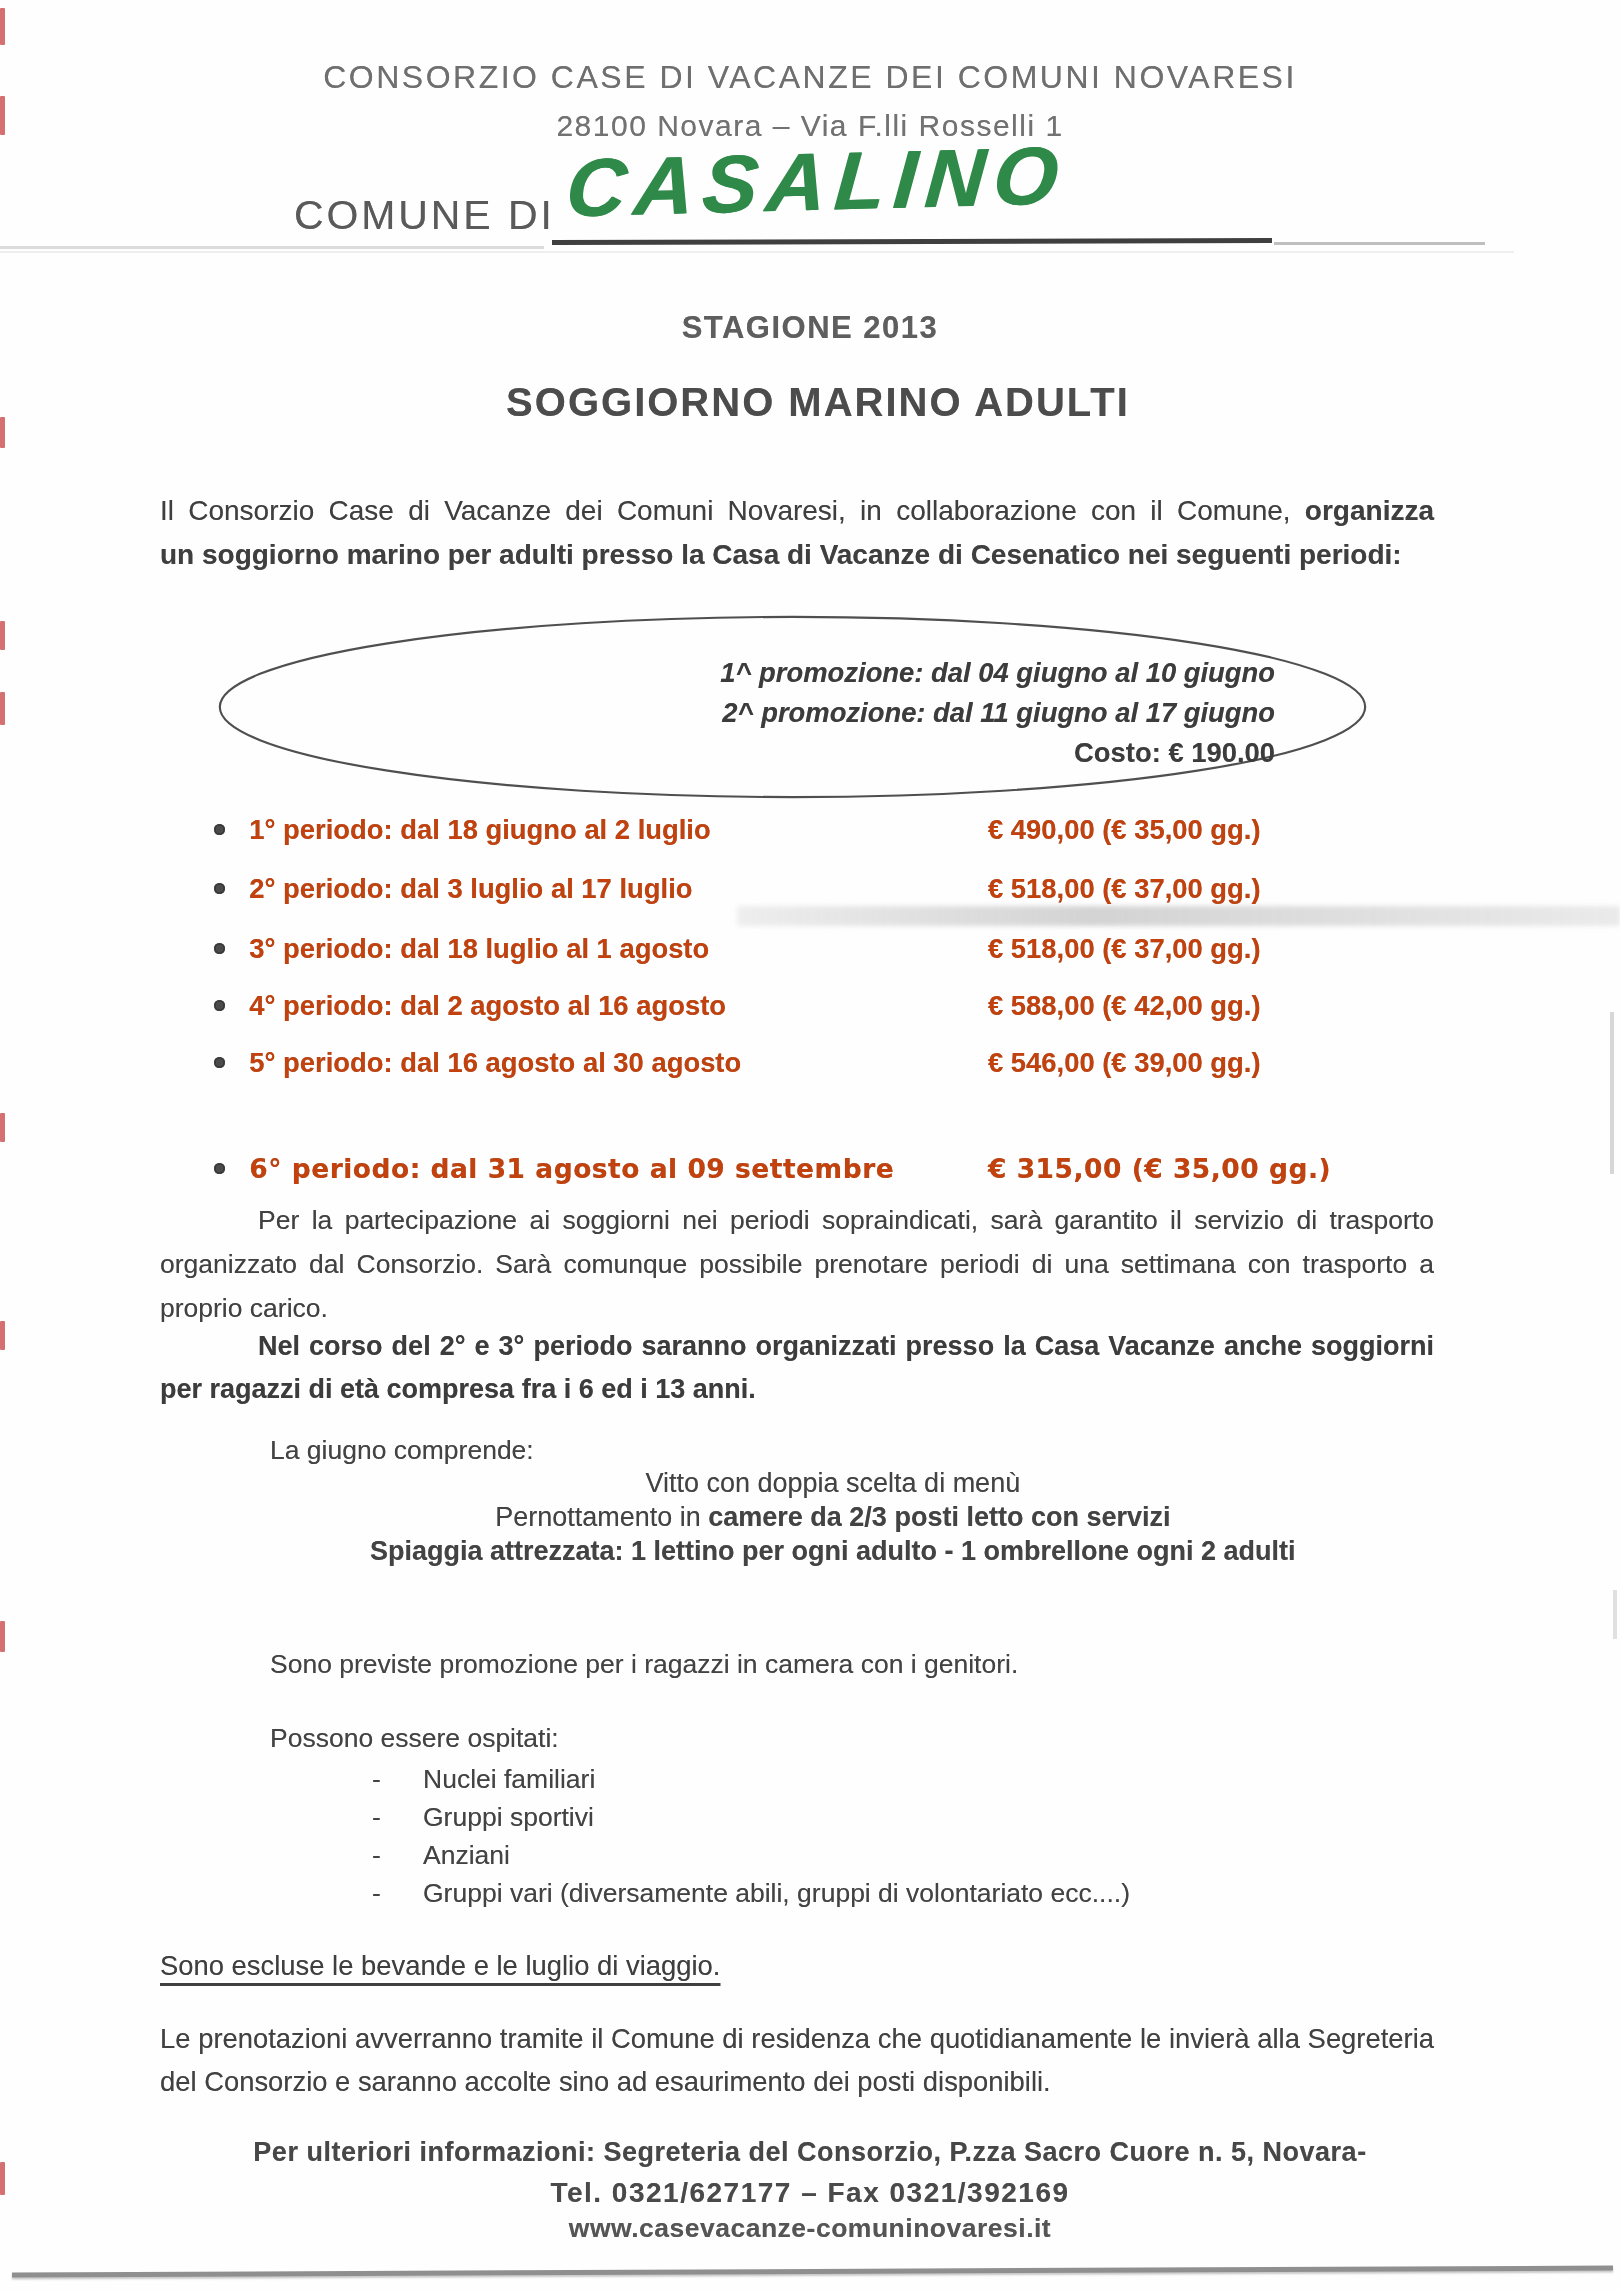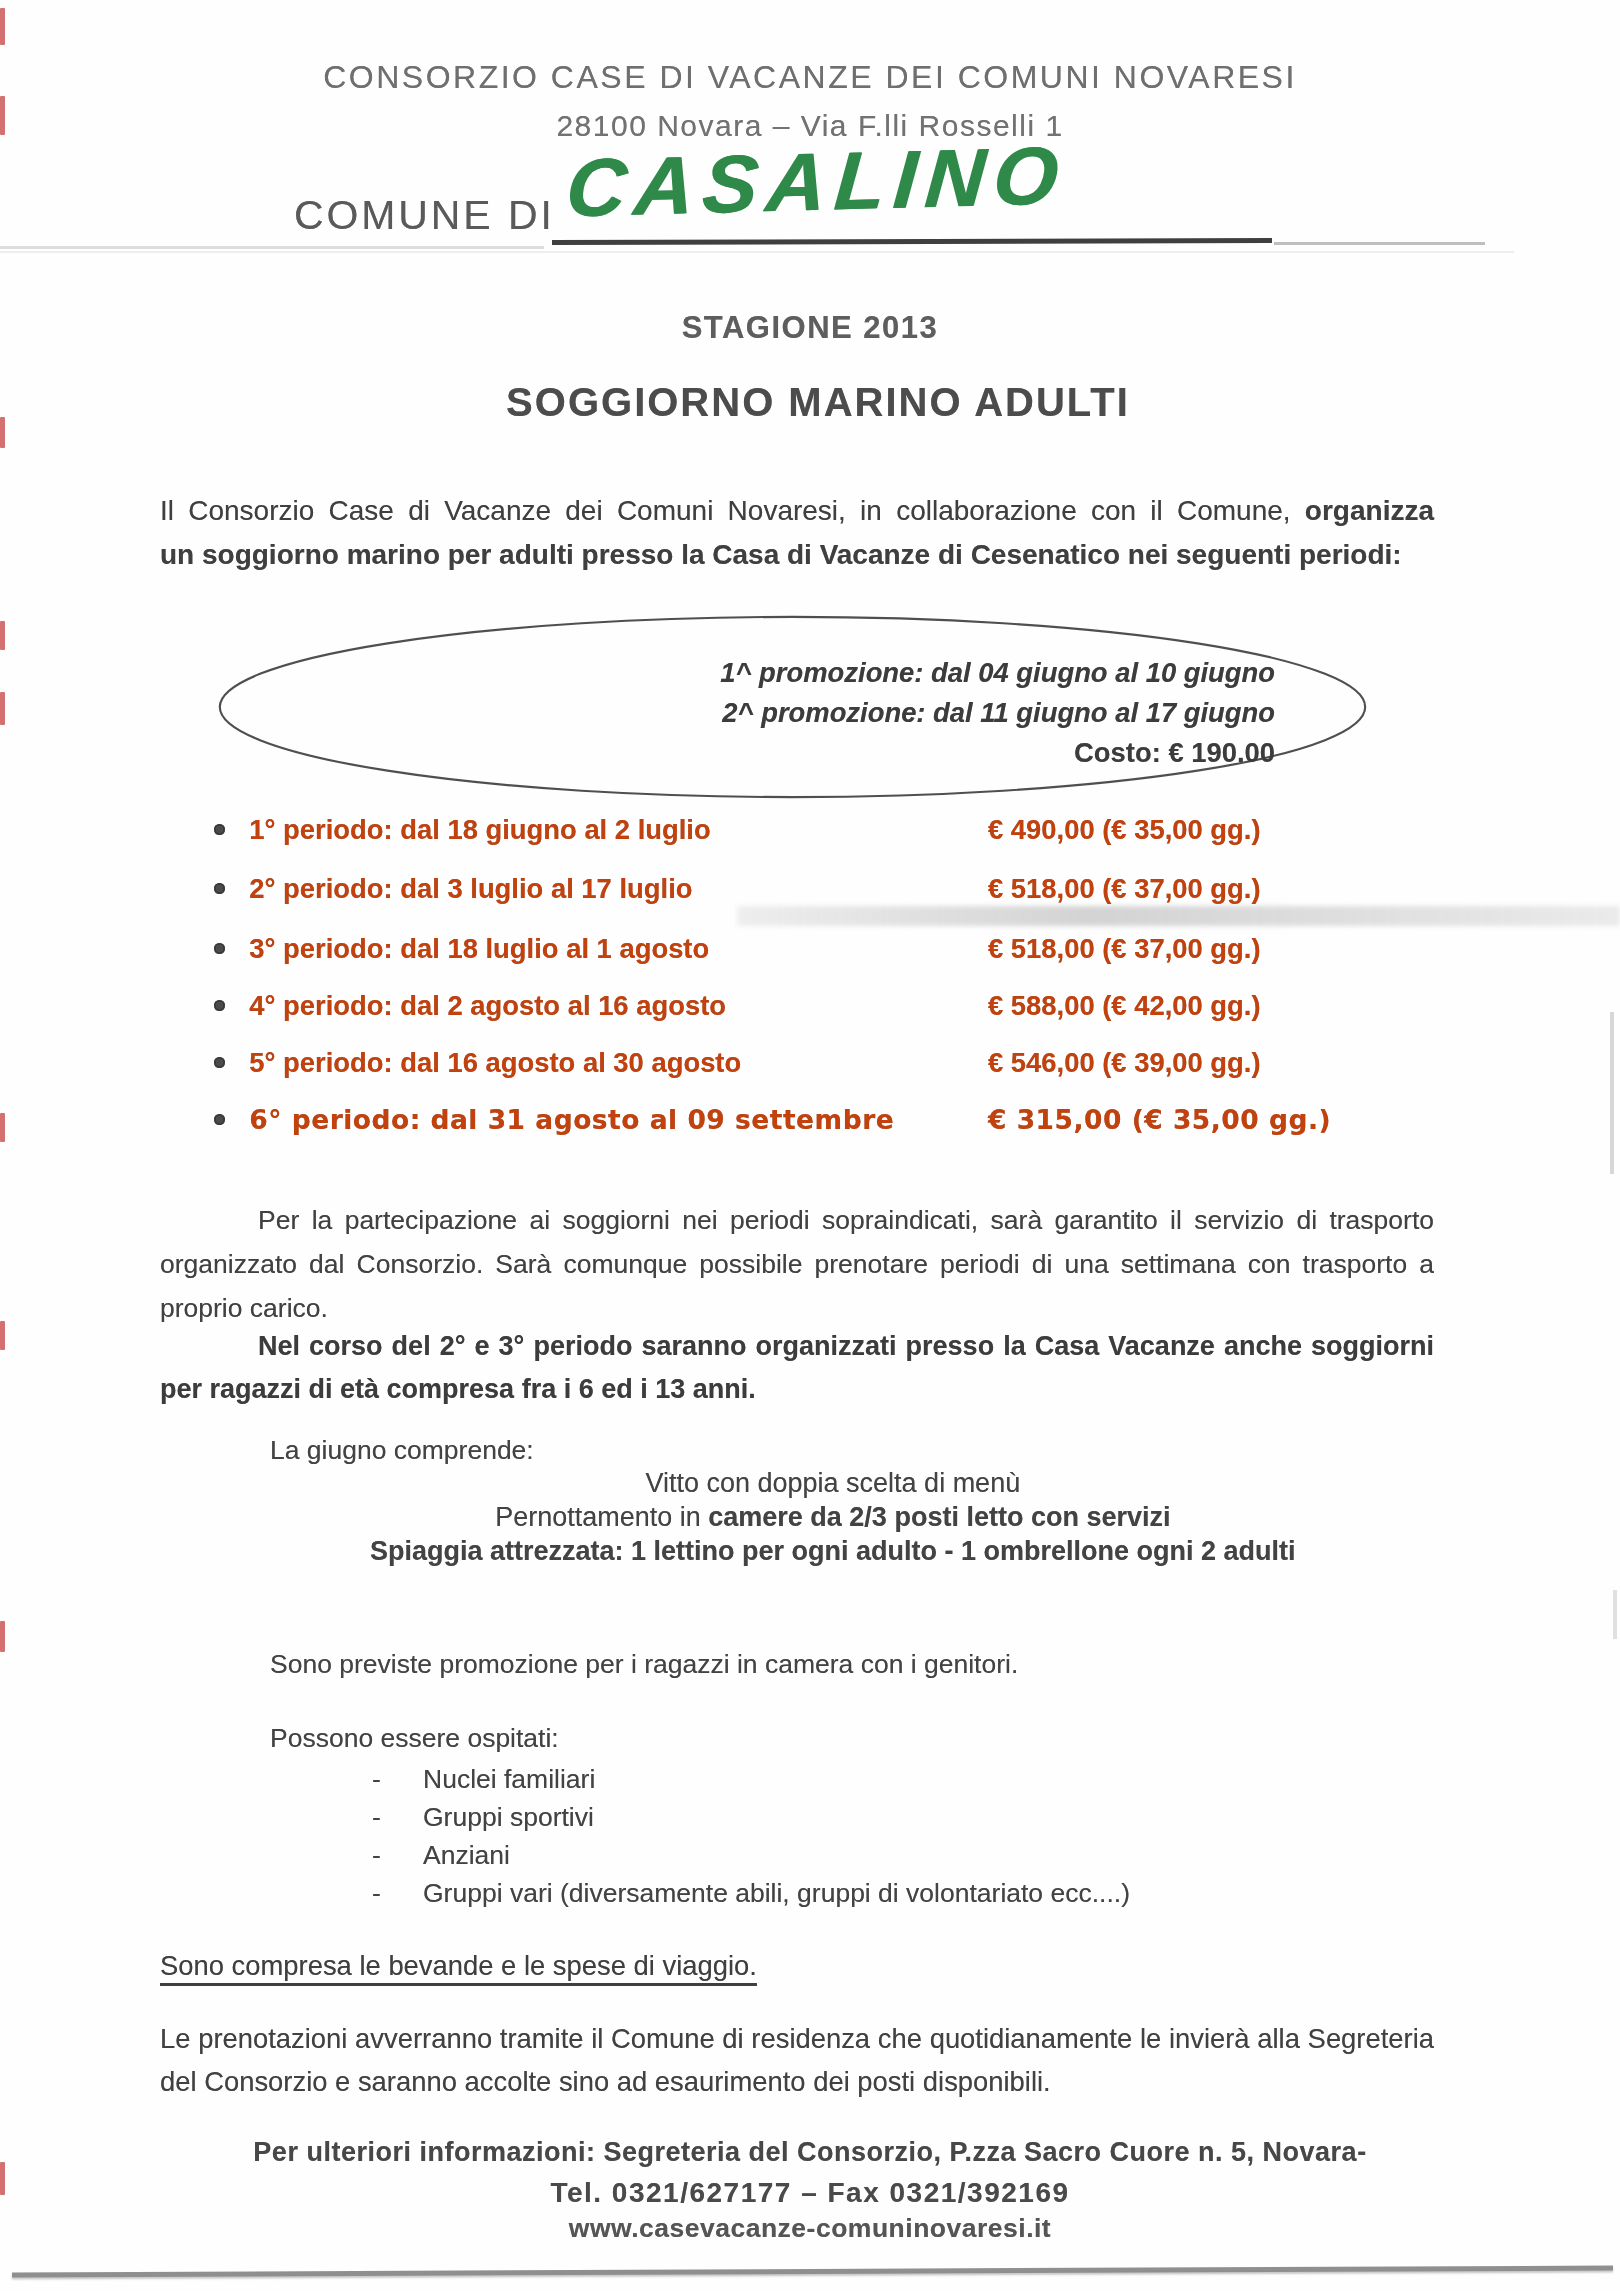--- a/index.html
+++ b/index.html
@@ -113,21 +113,21 @@
   </div>
   <div class="abs prow" style="top:933px">
     <span class="bullet"></span><span class="plabel">3° periodo: dal 18 luglio al 1 agosto</span><span class="pprice">€ 518,00 (€ 37,00 gg.)</span>
   </div>
   <div class="abs prow" style="top:990px">
     <span class="bullet"></span><span class="plabel">4° periodo: dal 2 agosto al 16 agosto</span><span class="pprice">€ 588,00 (€ 42,00 gg.)</span>
   </div>
   <div class="abs prow" style="top:1047px">
     <span class="bullet"></span><span class="plabel">5° periodo: dal 16 agosto al 30 agosto</span><span class="pprice">€ 546,00 (€ 39,00 gg.)</span>
   </div>
-  <div class="abs prow alt" style="top:1104px">
+  <div class="abs prow alt" style="top:1153px">
     <span class="bullet"></span><span class="plabel">6° periodo: dal 31 agosto al 09 settembre</span><span class="pprice">€ 315,00 (€ 35,00 gg.)</span>
   </div>
 
   <div class="abs para p-trasporto">Per la partecipazione ai soggiorni nei periodi sopraindicati, sarà garantito il servizio di trasporto organizzato dal Consorzio. Sarà comunque possibile prenotare periodi di una settimana con trasporto a proprio carico.</div>
   <div class="abs para p-ragazzi">Nel corso del 2° e 3° periodo saranno organizzati presso la Casa Vacanze anche soggiorni per ragazzi di età compresa fra i 6 ed i 13 anni.</div>
 
   <div class="abs stmt" style="top:1435px">La giugno comprende:</div>
   <div class="abs quota-items">
     <div><span>Vitto con doppia scelta di menù</span><span class="b"></span></div>
     <div><span>Pernottamento in </span><span class="b">camere da 2/3 posti letto con servizi</span></div>
@@ -137,21 +137,21 @@
   <div class="abs stmt" style="top:1649px">Sono previste promozione per i ragazzi in camera con i genitori.</div>
 
   <div class="abs stmt" style="top:1723px">Possono essere ospitati:</div>
   <div class="abs guests">
     <div><span class="dash">-</span><span>Nuclei familiari</span></div>
     <div><span class="dash">-</span><span>Gruppi sportivi</span></div>
     <div><span class="dash">-</span><span>Anziani</span></div>
     <div><span class="dash">-</span><span>Gruppi vari (diversamente abili, gruppi di volontariato ecc....)</span></div>
   </div>
 
-  <div class="abs excluded">Sono compresa le bevande e le spese di viaggio.</div>
+  <div class="abs excluded">Sono escluse le bevande e le luglio di viaggio.</div>
 
   <div class="abs para p-booking">Le prenotazioni avverranno tramite il Comune di residenza che quotidianamente le invierà alla Segreteria del Consorzio e saranno accolte sino ad esaurimento dei posti disponibili.</div>
 
   <div class="abs center f-info">Per ulteriori informazioni: Segreteria del Consorzio, P.zza Sacro Cuore n. 5, Novara-</div>
   <div class="abs center f-tel">Tel. 0321/627177  –  Fax 0321/392169</div>
   <div class="abs center f-web">www.casevacanze-comuninovaresi.it</div>
 
 </div>
 
 

